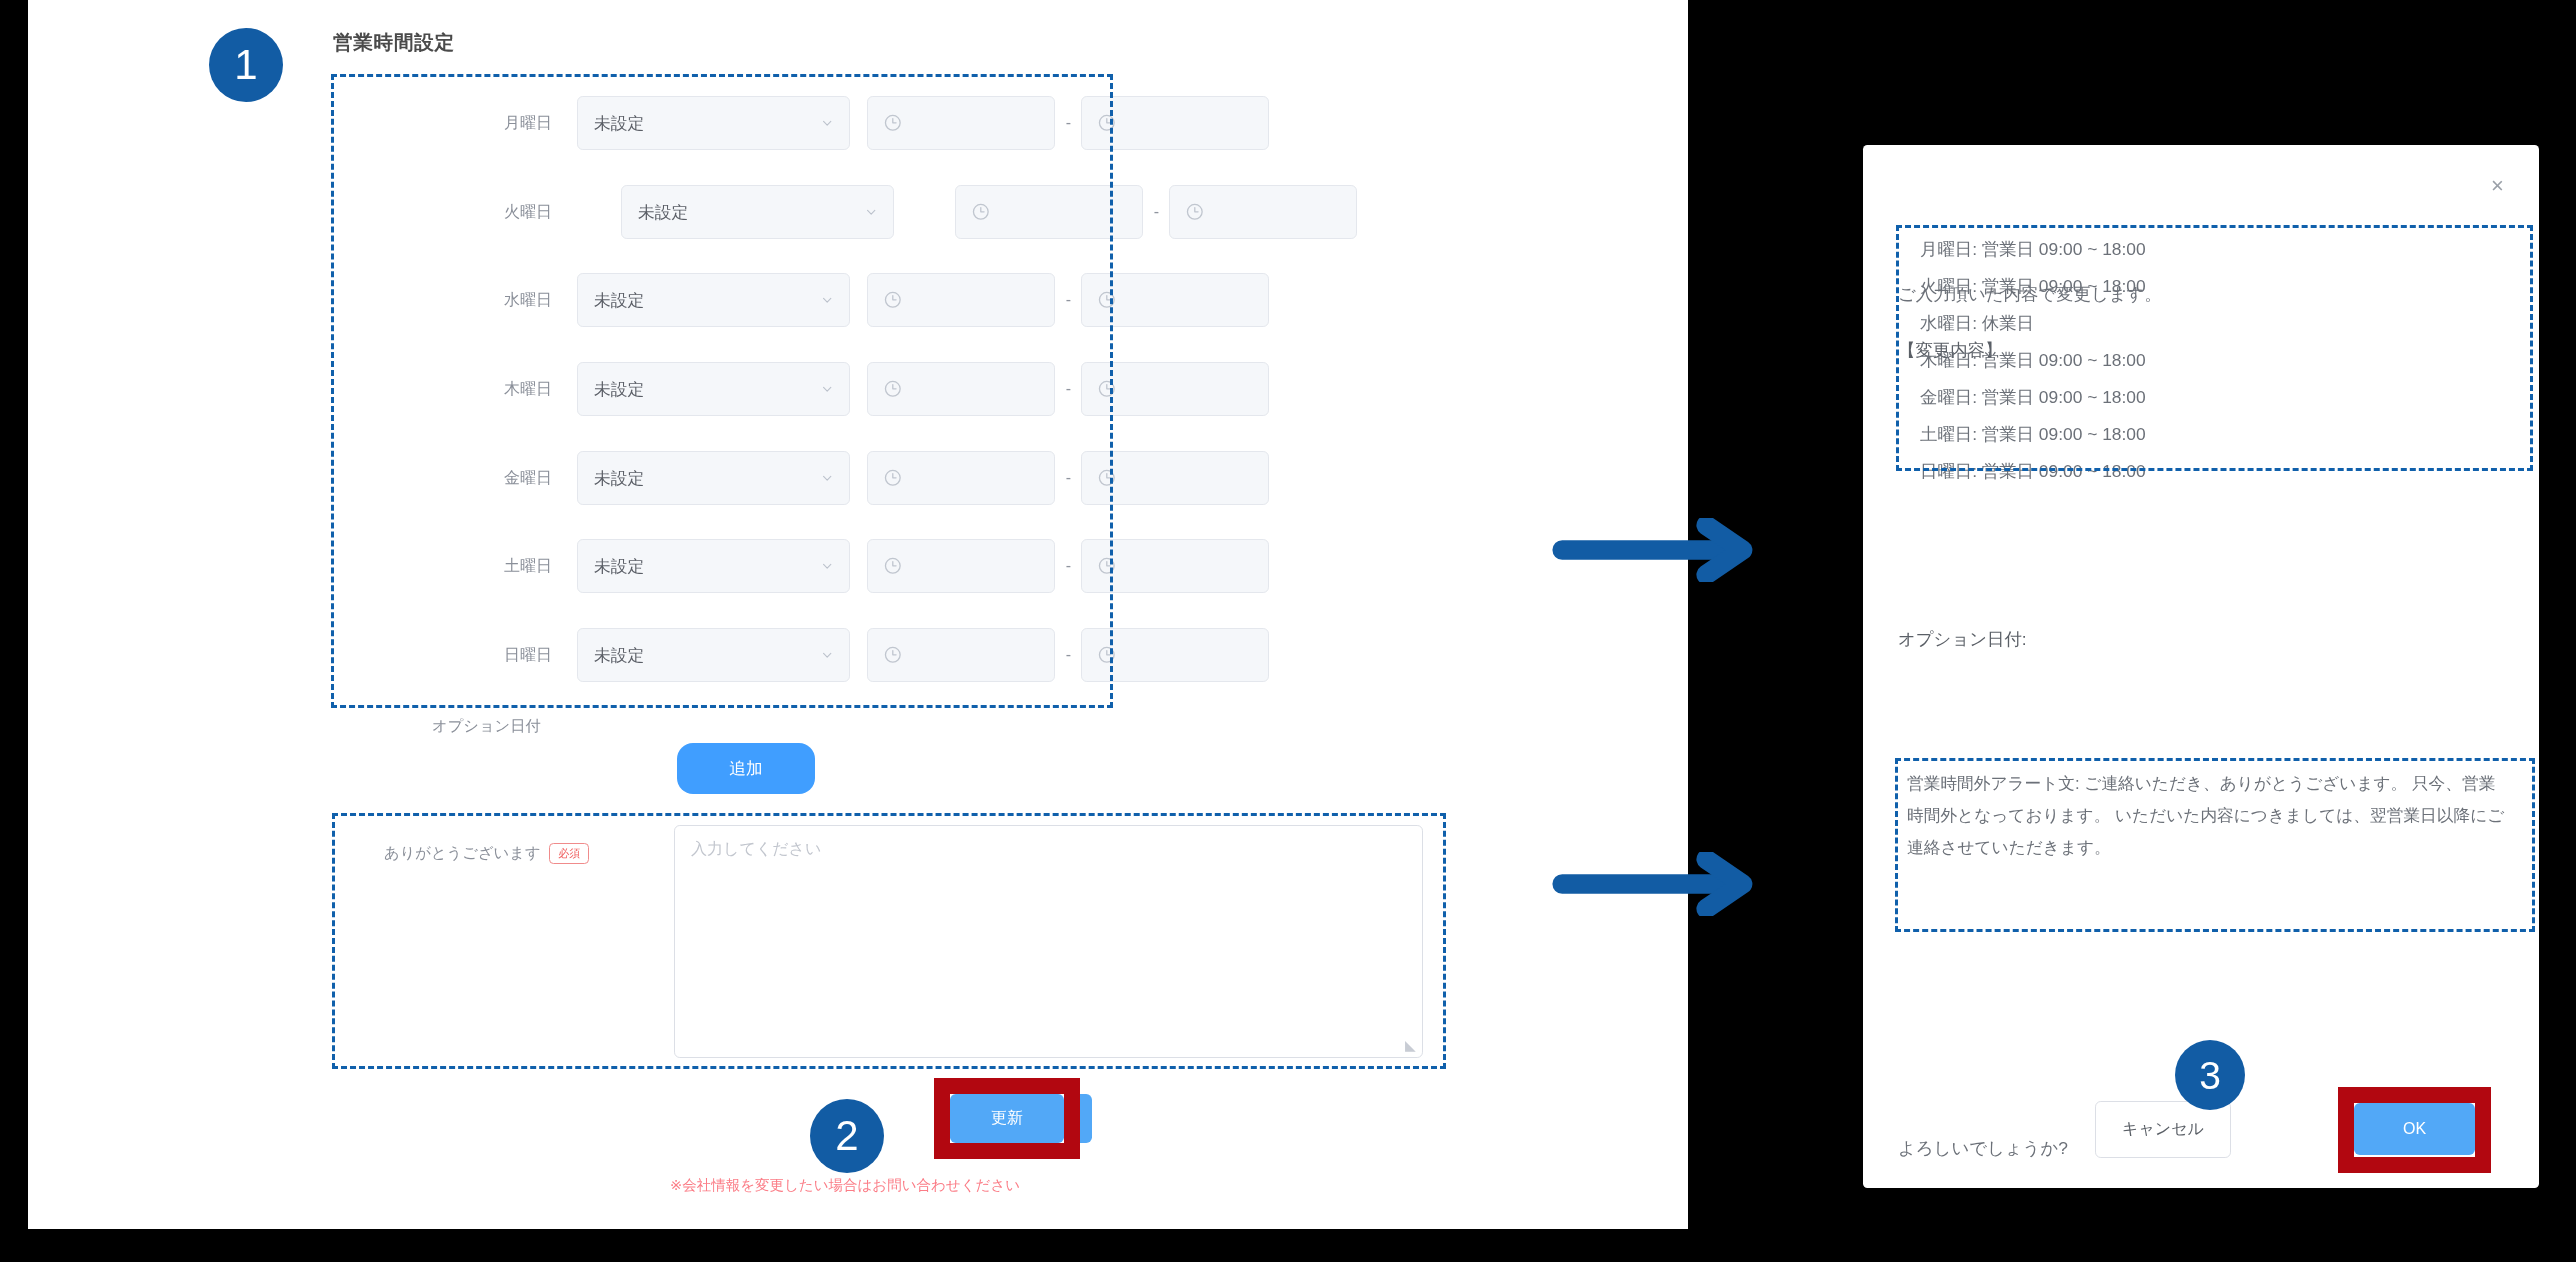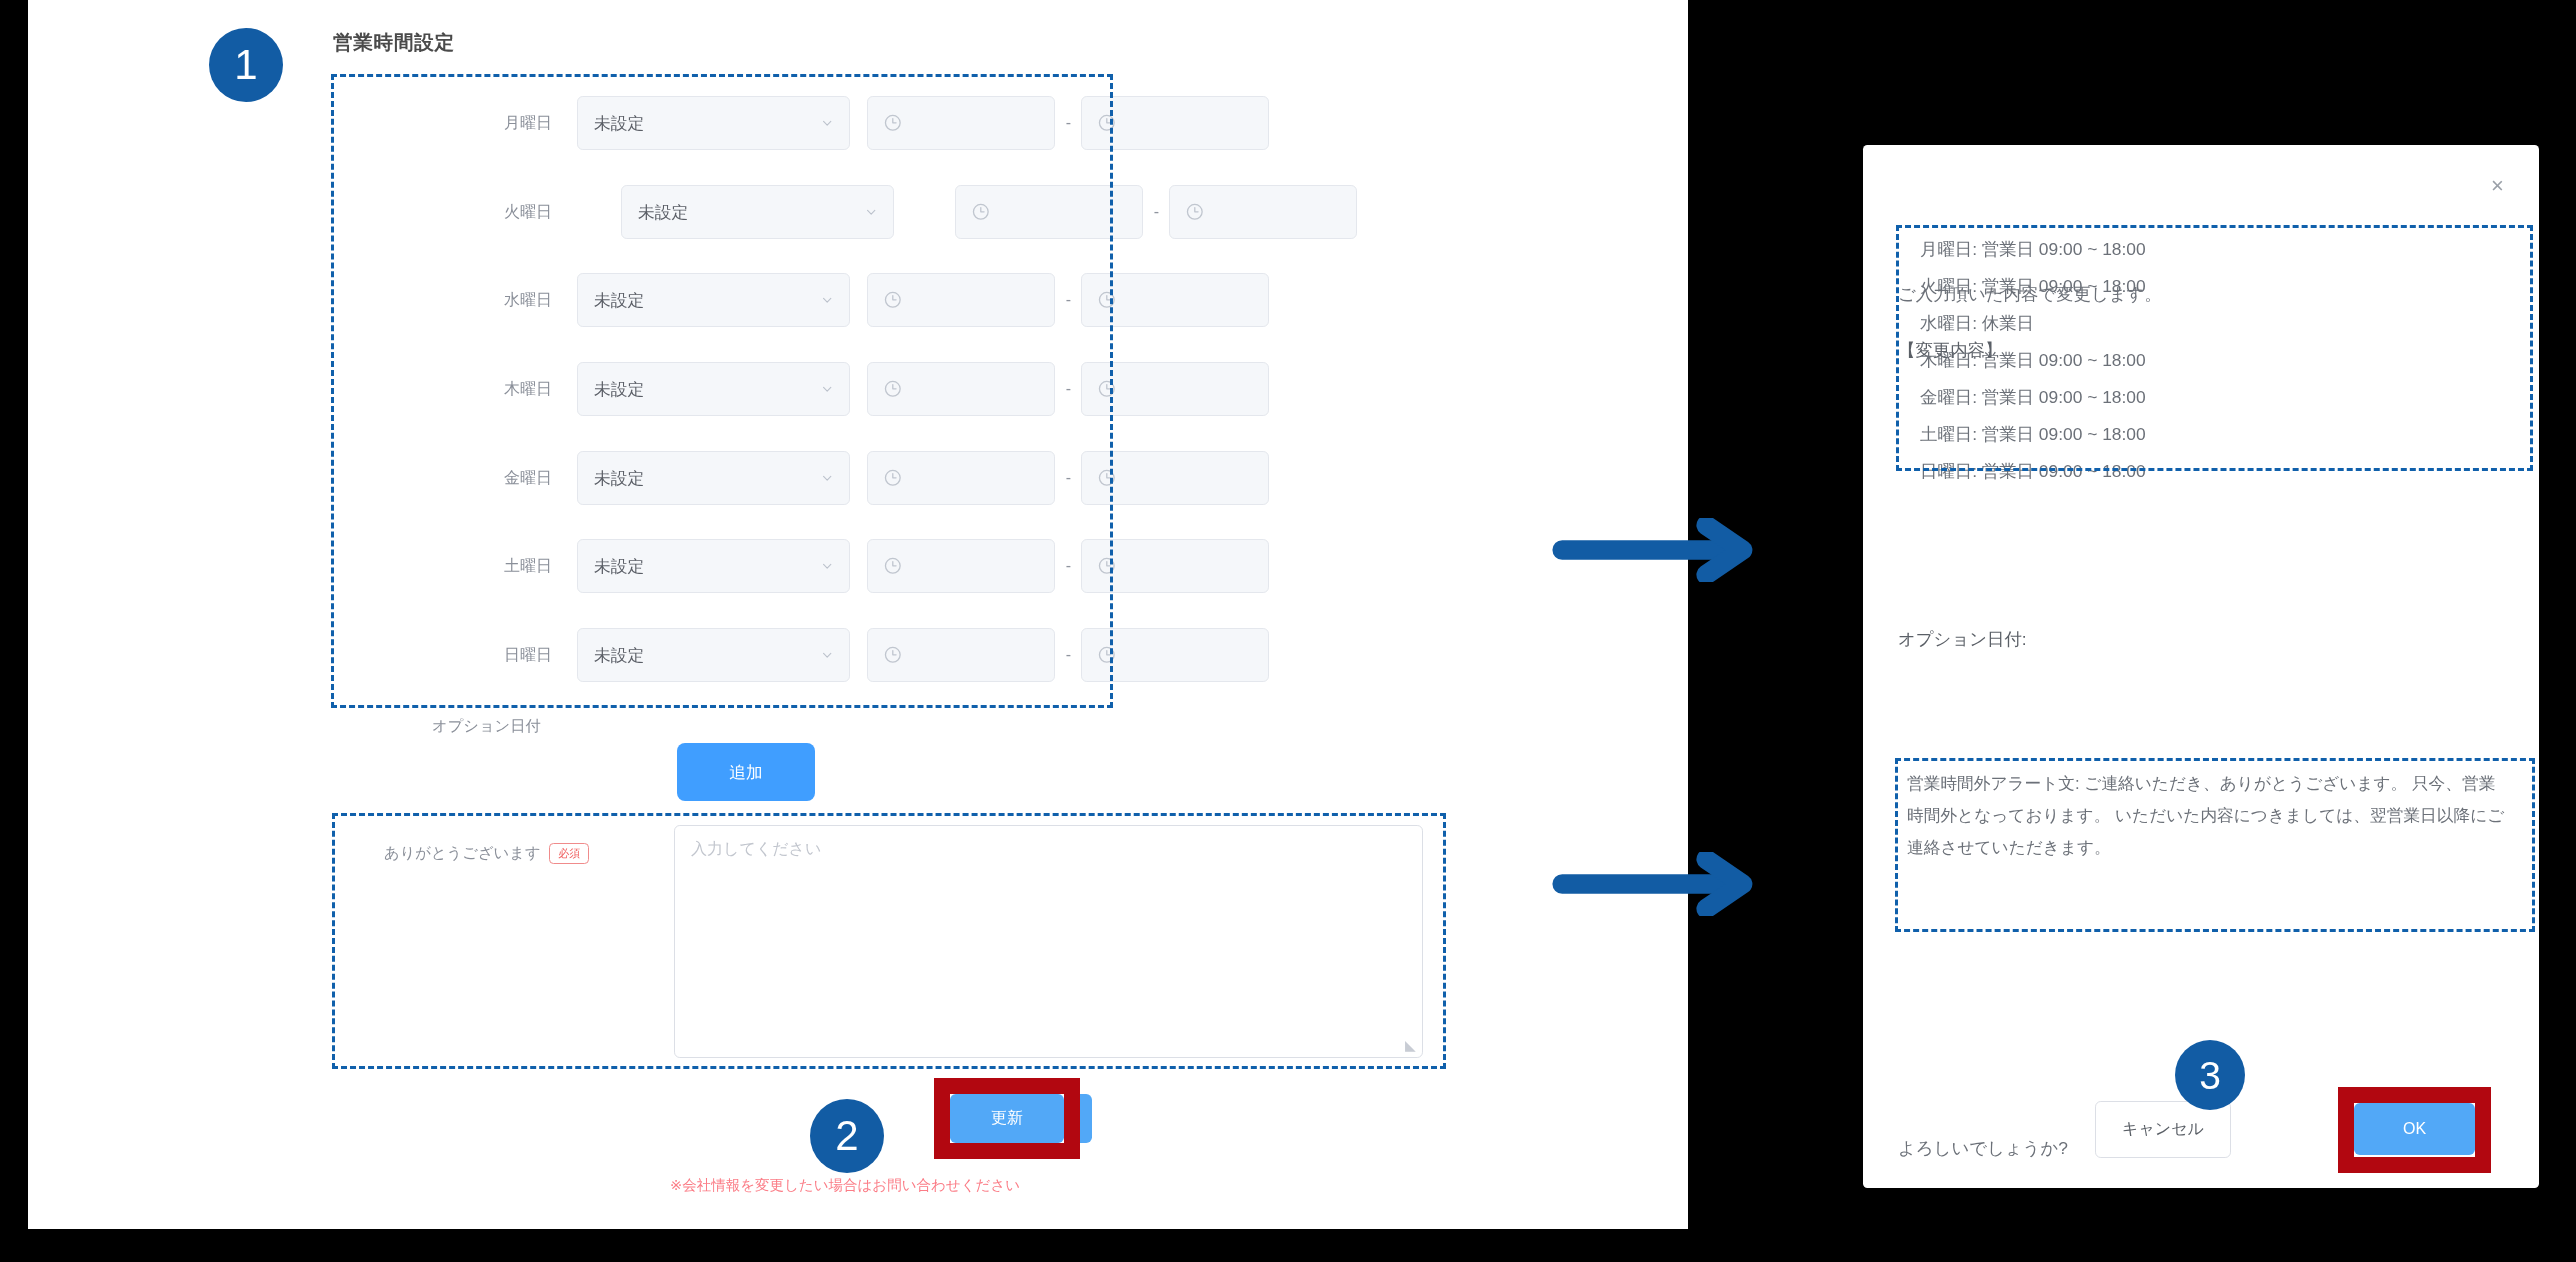--- a/index.html
+++ b/index.html
@@ -64,22 +64,22 @@
   }
   .time-pair { display: flex; align-items: center; margin-left: 17.4px; }
 
   
   .opt-date-label {
     position: absolute; left: 404px; top: 716px;
     font-size: 15.3px; color: #8a8f99;
   }
   .btn-add {
     position: absolute; left: 649px; top: 743px;
-    width: 138px; height: 58px; background: #409eff;
-    border: none; border-radius: 8px; color: #fff;
+    width: 138px; height: 51px; background: #409eff;
+    border: none; border-radius: 16px; color: #fff;
     font-size: 16.7px; font-family: inherit; cursor: pointer;
   }
 
   
   .alert-box-dash { left: 332px; top: 813px; width: 1114px; height: 256px; }
   .alert-label {
     position: absolute; left: 356px; top: 843px;
     font-size: 15.3px; color: #8a8f99; display: flex; align-items: center; gap: 8.7px;
   }
   .req-badge {

